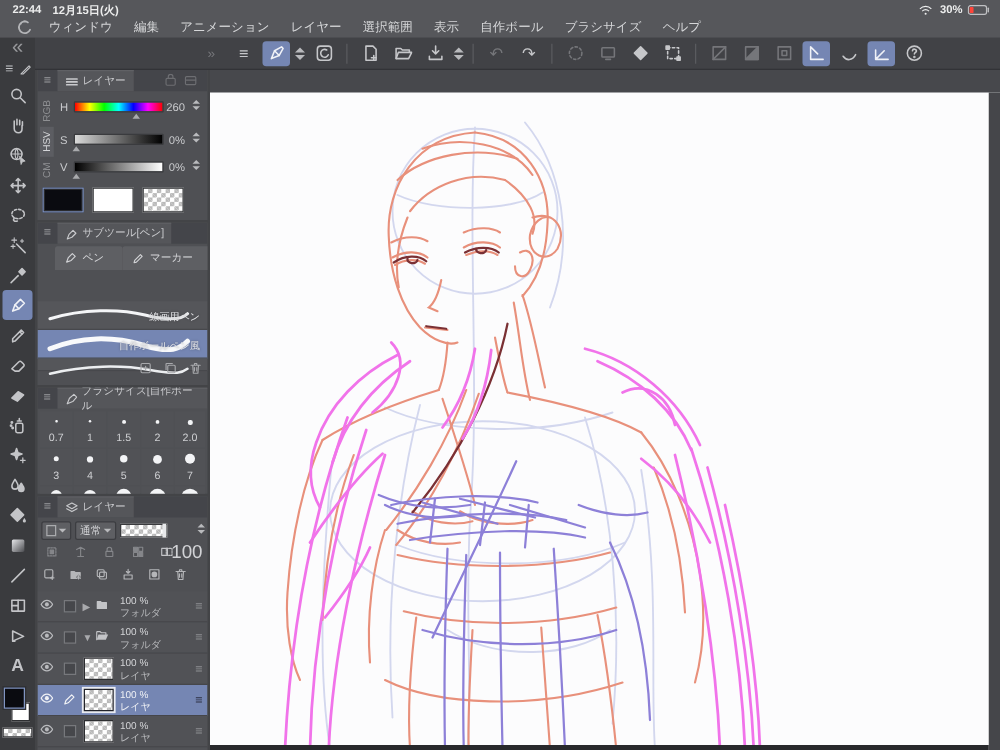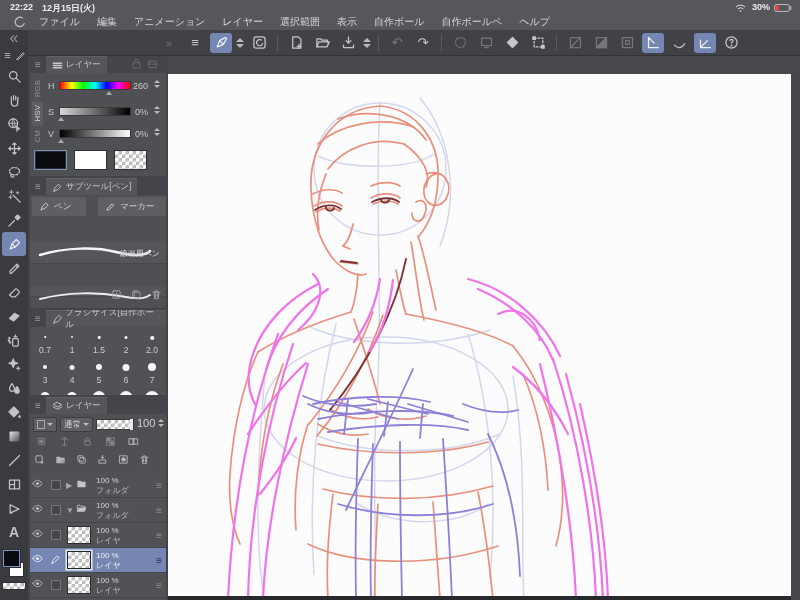--- a/index.html
+++ b/index.html
@@ -96,45 +96,45 @@
       </symbol>
     <symbol id="i-pen" viewBox="0 0 24 24">
         <path d="M4 20l3-9 8-8 6 6-8 8-9 3z" fill="none" stroke="currentColor" stroke-width="2"></path>
         <path d="M8 11l5 5" stroke="currentColor" stroke-width="2"></path>
       </symbol>
   </defs>
 </svg>
 
 <div id="topbar" class="abs">
   <div id="statusrow" class="abs">
-    <span class="abs" style="left:10px;top:1px">22:22</span>
+    <span class="abs" style="left:10px;top:1px">22:44</span>
     <span class="abs" style="left:42px;top:1px">12月15日(火)</span>
     <svg class="abs" style="left:735px;top:2px;width:11px;height:10px;stroke:#eceded;fill:none;stroke-width:2" viewBox="0 0 24 20">
         <path d="M2 8a14 14 0 0120 0M6 12a9 9 0 0112 0"></path>
         <circle cx="12" cy="16.5" r="1.8" fill="#eceded" stroke="none"></circle>
       </svg>
     <span class="abs" style="left:752px;top:1px">30%</span>
     <svg class="abs" style="left:774px;top:2px;width:18px;height:10px" viewBox="0 0 26 12">
         <rect x="1" y="1" width="21" height="10" rx="2.5" fill="none" stroke="#bfc0c3" stroke-width="1.4"></rect>
         <rect x="2.5" y="2.5" width="4.5" height="7" rx="1" fill="#ff453a"></rect>
         <path d="M24 4v4" stroke="#bfc0c3" stroke-width="1.6" stroke-linecap="round"></path>
       </svg>
   </div>
   <div id="menurow" class="abs">
     <svg style="width:14px;height:14px;margin:0 12px 0 13px;stroke:#b4b5b8;fill:none;stroke-width:2.4;stroke-linecap:round" viewBox="0 0 24 24">
         <path d="M16 5a8 8 0 10 3 10M16 5c-3-2-8-2-10 2"></path>
       </svg>
-    <span class="menuitem">ファイル</span>
+    <span class="menuitem">ウィンドウ</span>
     <span class="menuitem">編集</span>
     <span class="menuitem">アニメーション</span>
     <span class="menuitem">レイヤー</span>
     <span class="menuitem">選択範囲</span>
     <span class="menuitem">表示</span>
     <span class="menuitem">自作ボール</span>
-    <span class="menuitem">自作ボールペ</span>
+    <span class="menuitem">ブラシサイズ</span>
     <span class="menuitem">ヘルプ</span>
   </div>
 </div>
 
 <div id="toolbar" class="abs">
   <div style="width:128px;flex:none"></div>
   <div class="tbtn dim" style="font-size:11px">»</div>
   <div class="tbtn" style="font-size:13px">≡</div>
   <div class="tbtn on">
       <svg class="ic" viewBox="0 0 24 24">
@@ -456,38 +456,44 @@
     <div class="phead">
       <span class="burger">≡</span>
       <span class="ptab">
         <svg class="ic sm" viewBox="0 0 24 24">
             <path d="M4 20l3-8 7-7 5 5-7 7-8 3z"></path>
           </svg>
         <span>サブツール[ペン]</span>
       </span>
     </div>
     <div class="abs" style="left:2px;top:19px;width:132px;height:20px">
-      <span class="stab" style="left:0;width:54px">
+      <span class="stab" style="left:12px;width:54px">
           <svg class="ic sm" viewBox="0 0 24 24">
             <path d="M5 19l3-8 7-7 5 5-7 7-8 3z"></path>
           </svg>
           <span>ペン</span>
         </span>
       <span class="stab" style="left:66px;width:80px">
           <svg class="ic sm" viewBox="0 0 24 24">
             <path d="M5 20l4-1L19 9l-3-3L6 16z"></path>
           </svg>
           <span>マーカー</span>
         </span>
     </div>
     <div class="brushrow" style="top:63px">
       <svg class="stroke-swatch" viewBox="0 0 118 14">
           <path d="M4 10 C 30 2, 60 2, 80 7 S 110 10, 114 6" stroke="#f4f5f7" fill="none" stroke-width="2.5" stroke-linecap="round"></path>
         </svg>
       <span class="bl">線画用ペン</span>
+    </div>
+    <div class="brushrow on" style="top:86px">
+      <svg class="stroke-swatch" viewBox="0 0 118 14">
+          <path d="M4 11 C 28 1, 55 1, 78 8 S 108 11, 114 5" stroke="#f8f9fb" fill="none" stroke-width="4" stroke-linecap="round"></path>
+        </svg>
+      <span class="bl">自作ボールペン風</span>
     </div>
     <div class="brushrow" style="top:109px;height:10px">
       <svg class="stroke-swatch" style="top:2px" viewBox="0 0 118 14">
           <path d="M4 10 C 32 3, 62 3, 84 7 S 110 9, 114 6" stroke="#eceef0" fill="none" stroke-width="2" stroke-linecap="round"></path>
         </svg>
     </div>
     <div class="abs" style="right:4px;top:111px;display:flex;gap:9px;color:#a8a9ac">
       <svg class="ic sm" viewBox="0 0 24 24">
           <rect x="4" y="4" width="16" height="16" rx="2"></rect>
           <path d="M12 9v6M9 12h6"></path>
@@ -589,21 +595,21 @@
           <span style="width:9px;height:9px;border:1px solid #a9aaad;display:inline-block"></span>
           <span class="tri-d" style="border-left-width:3px;border-right-width:3px;border-top-width:3px"></span>
         </span>
       <span class="ddbox abs" style="left:27px;width:33px">
           <span>通常</span>
           <span class="tri-d" style="border-left-width:3px;border-right-width:3px;border-top-width:3px"></span>
         </span>
       <span class="abs checker" style="left:63px;top:2px;width:38px;height:11px;border:1px solid #3a3b3e">
           <span class="abs" style="right:0;top:-1px;width:3px;height:11px;background:#e8e9eb"></span>
         </span>
-      <span class="abs" style="left:104px;top:0;font-size:11px;color:#d2d3d6">100</span>
+      <span class="abs" style="left:104px;top:16px;font-size:15px;color:#d2d3d6">100</span>
       <span class="abs updown" style="left:122px;top:2px">
           <span class="tri-u" style="border-bottom-width:3px;border-left-width:3px;border-right-width:3px"></span>
           <span class="tri-d" style="border-top-width:3px;border-left-width:3px;border-right-width:3px"></span>
         </span>
     </div>
 
     <div class="abs" style="left:6px;top:39px;width:126px;height:15px;display:flex;gap:12px;color:#85868a">
       <svg class="ic sm" viewBox="0 0 24 24">
           <rect x="5" y="5" width="14" height="14" stroke-dasharray="3 2"></rect>
           <rect x="9" y="9" width="6" height="6" fill="currentColor"></rect>

